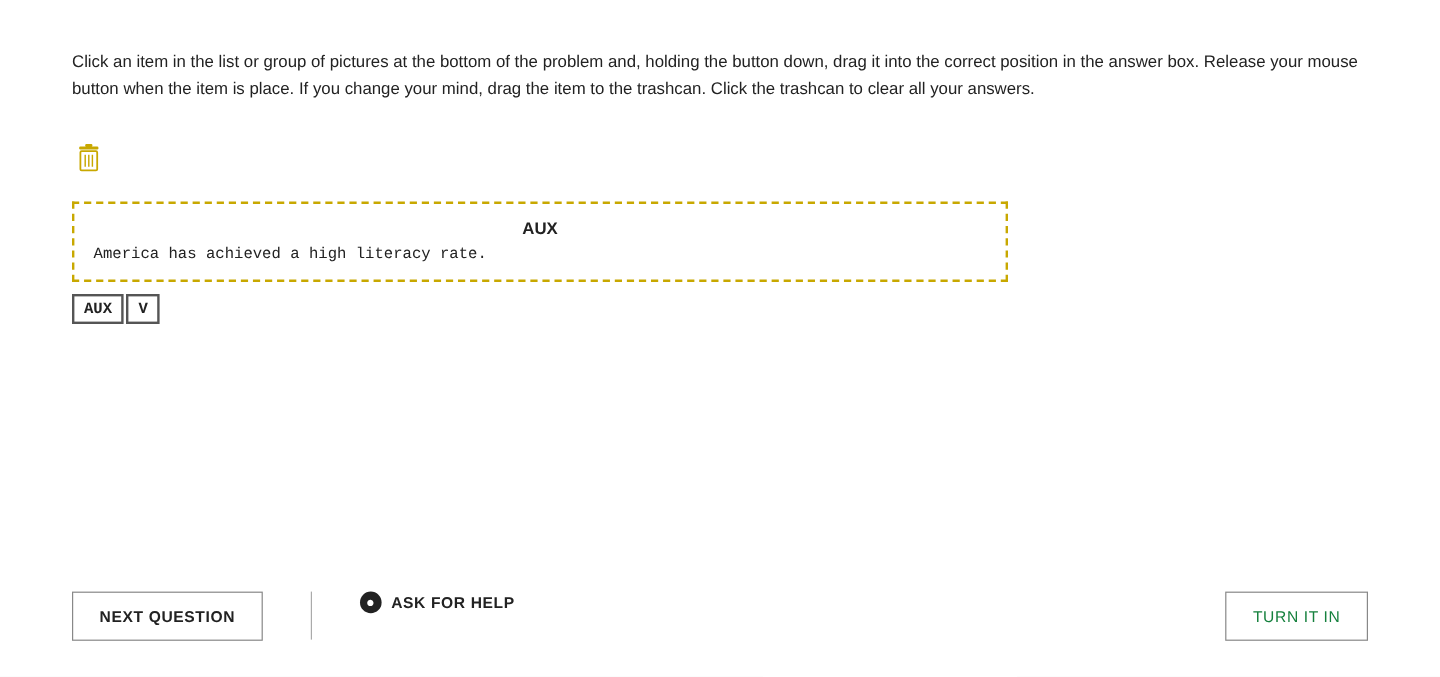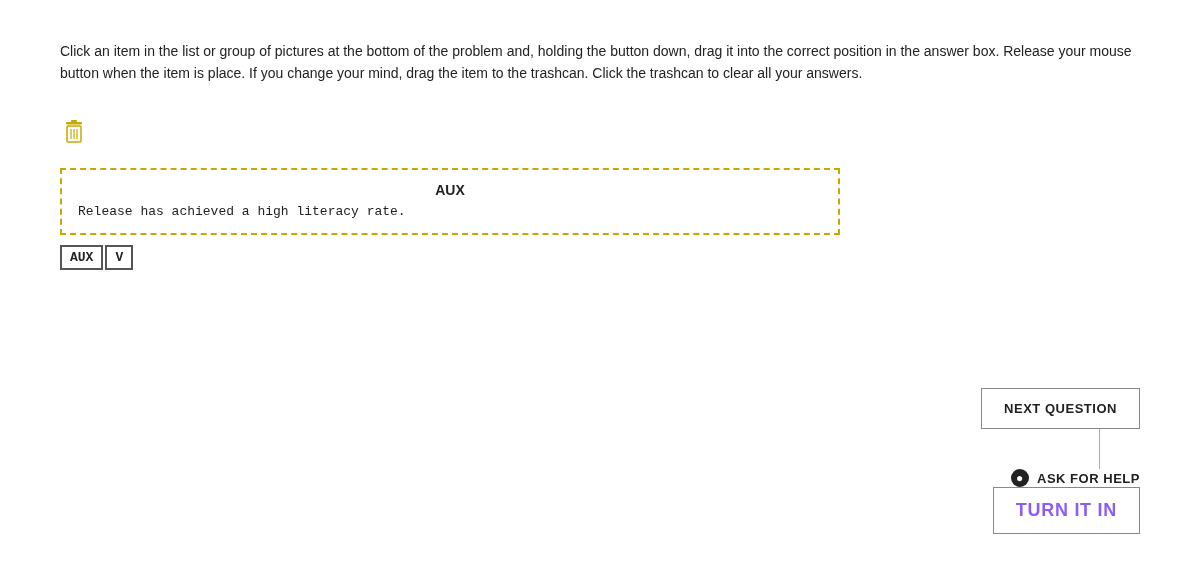--- a/index.html
+++ b/index.html
@@ -91,22 +91,22 @@
       cursor: grab;
       margin-right: 2px;
     }
 
     .spacer {
       flex: 1;
     }
 
     .bottom-bar {
       display: flex;
-      flex-direction: column;
-      align-items: flex-end;
+      flex-direction: row;
+      align-items: flex-start;
       margin-top: auto;
       padding-top: 20px;
     }
 
     .next-question-btn {
       border: 1.5px solid #888;
       background: #fff;
       padding: 12px 22px;
       font-size: 13px;
       font-weight: bold;
@@ -145,25 +145,25 @@
       align-items: center;
       justify-content: center;
       font-size: 12px;
       font-weight: bold;
     }
 
     .turn-it-in-btn {
       border: 1.5px solid #888;
       background: #fff;
       padding: 12px 22px;
-      font-size: 18px;
-      font-weight: bold;
+      font-size: 13px;
+      font-weight: normal;
       letter-spacing: 0.04em;
       cursor: pointer;
-      color: #8b5cf6;
+      color: #15803d;
       text-transform: uppercase;
       margin-left: auto;
     }
 
     
     .trash-svg {
       width: 24px;
       height: 28px;
     }
   </style>
@@ -188,21 +188,21 @@
 
         <line x1="9" y1="10" x2="9" y2="20" stroke="#c8a800" stroke-width="1.2"></line>
         <line x1="12" y1="10" x2="12" y2="20" stroke="#c8a800" stroke-width="1.2"></line>
         <line x1="15" y1="10" x2="15" y2="20" stroke="#c8a800" stroke-width="1.2"></line>
       </svg>
     </div>
   </div>
 
   <div class="answer-box">
     <div class="answer-box-header">AUX</div>
-    <div class="answer-box-sentence">Release has achieved a high literacy rate.</div>
+    <div class="answer-box-sentence">America has achieved a high literacy rate.</div>
   </div>
 
   <div class="drag-labels-row">
     <div class="drag-label">AUX</div>
     <div class="drag-label">V</div>
   </div>
 
   <div class="bottom-bar">
     <button class="next-question-btn">NEXT QUESTION</button>
 

